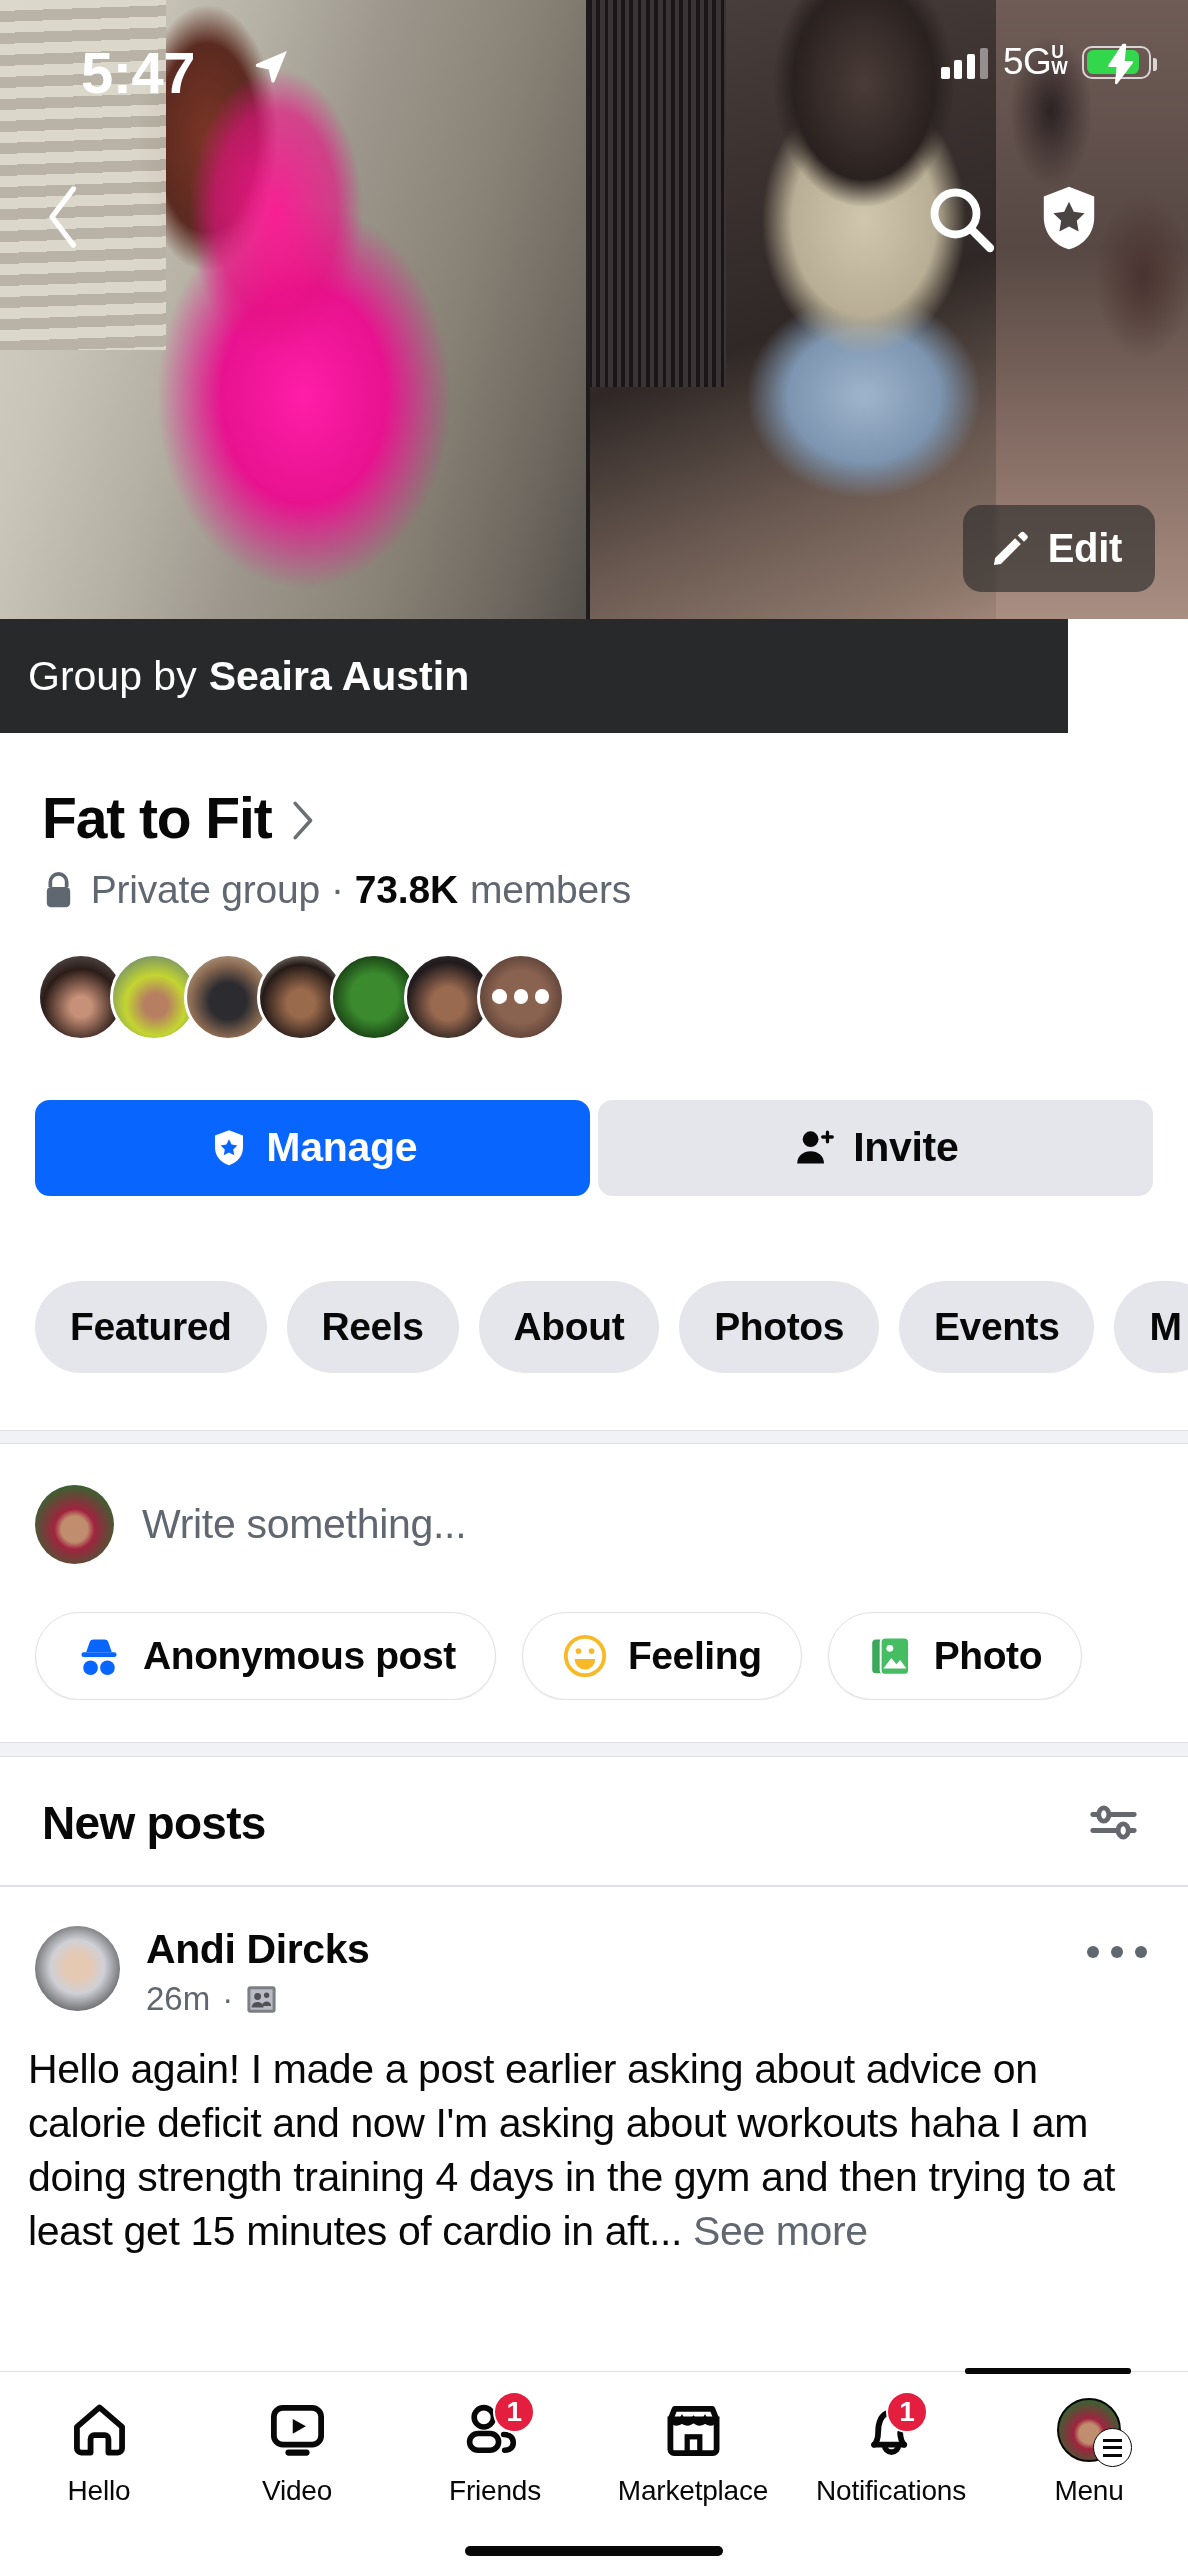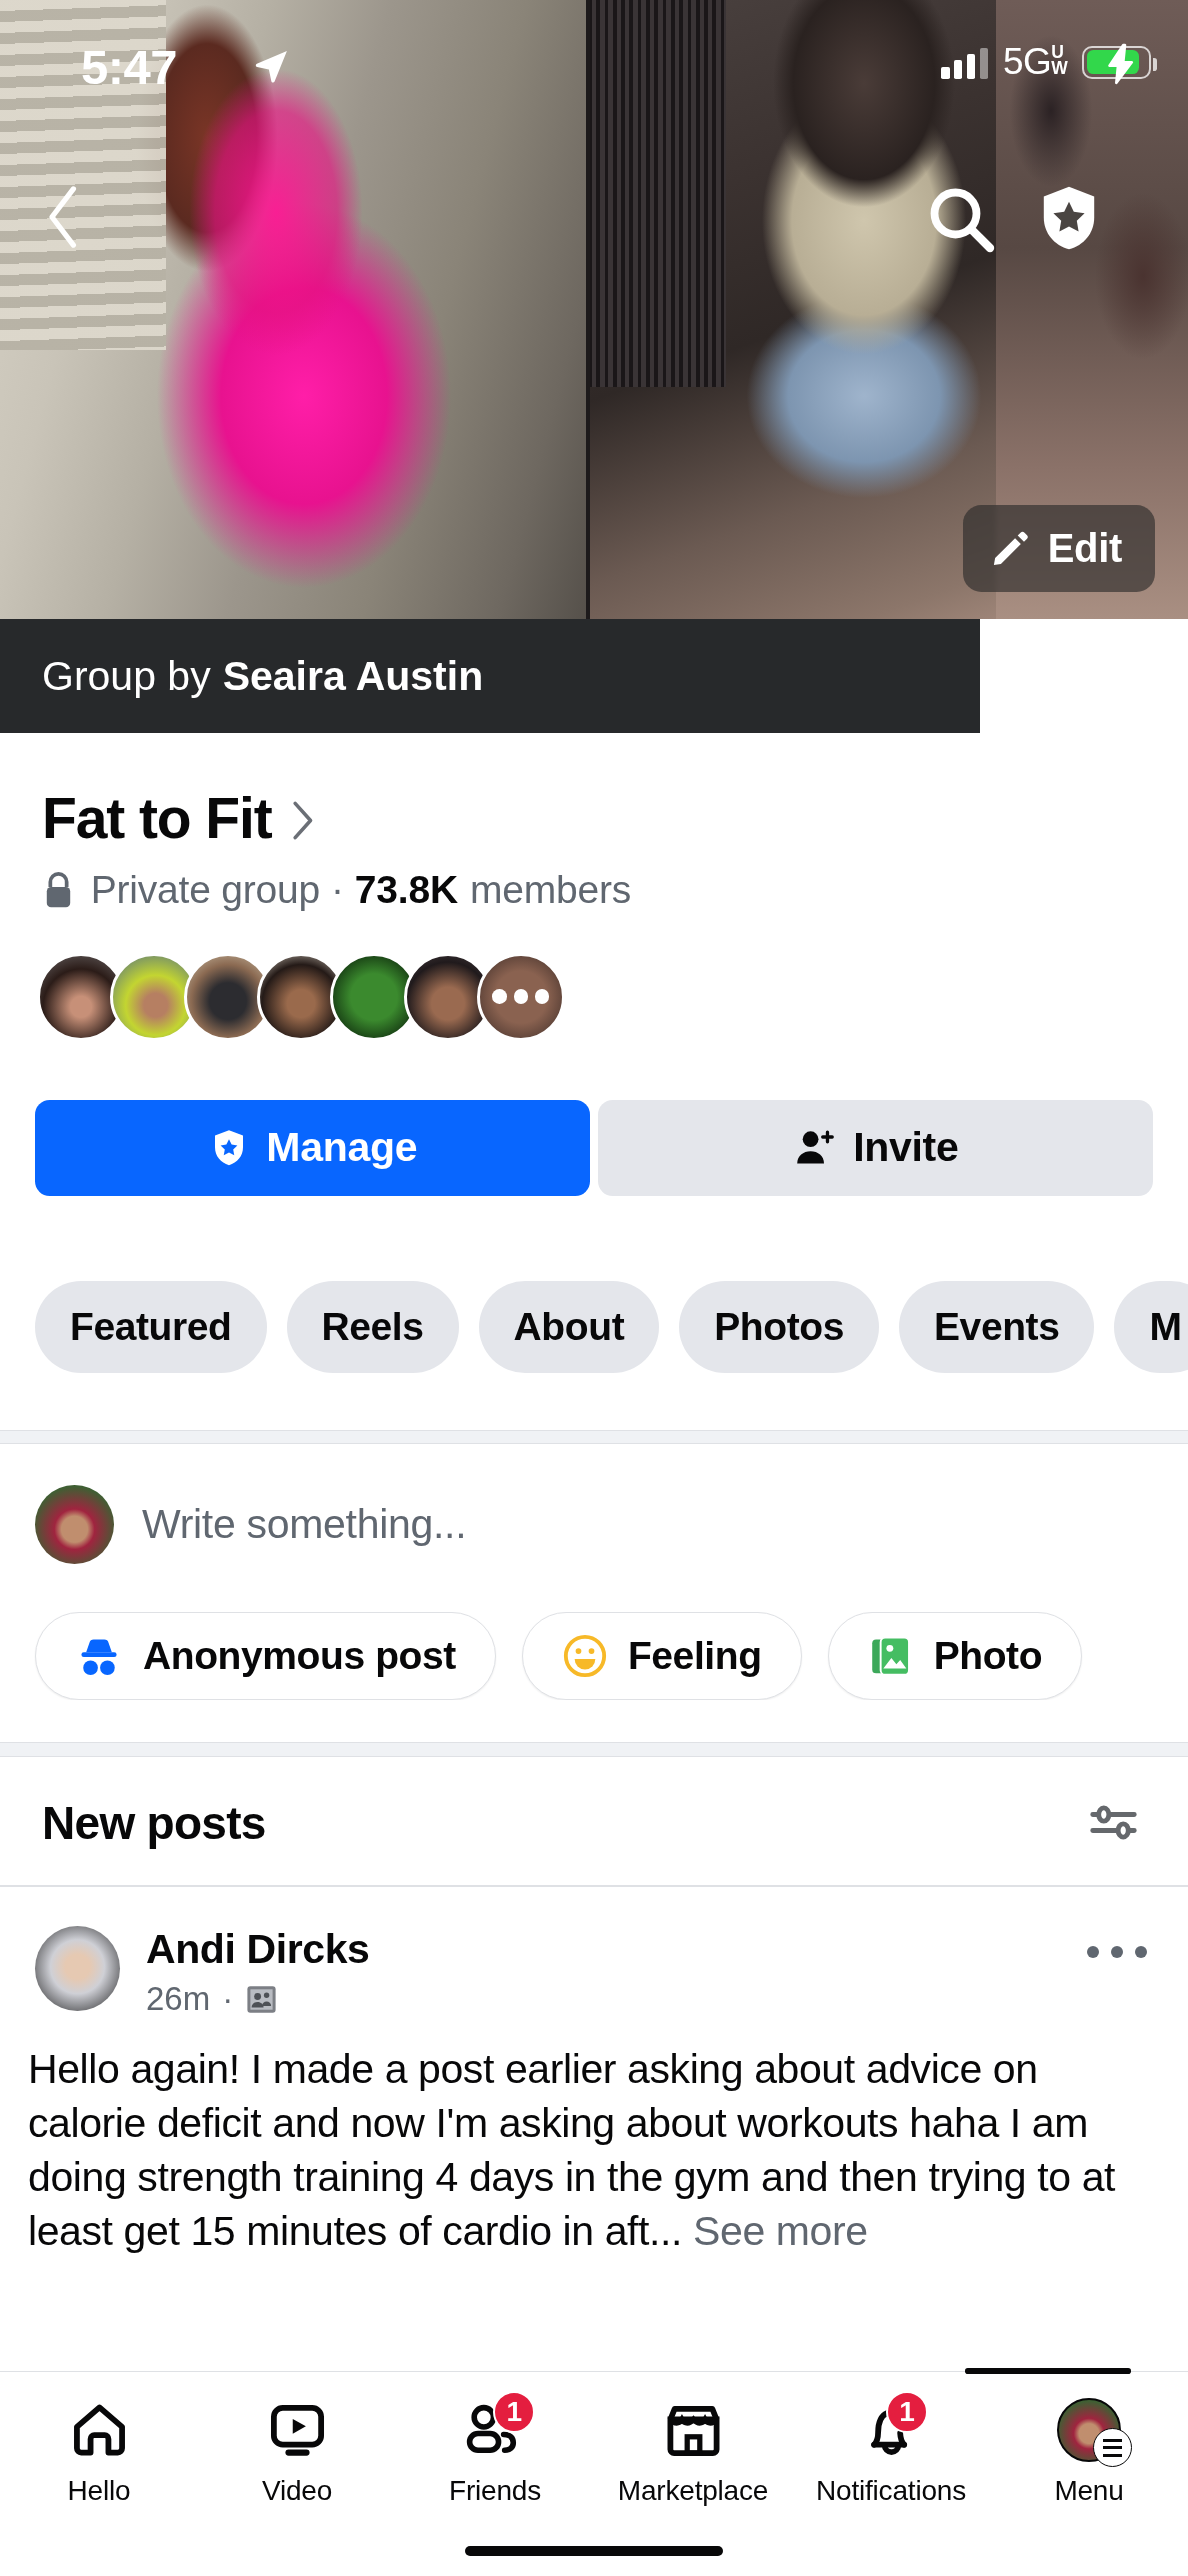--- a/index.html
+++ b/index.html
@@ -52,21 +52,21 @@
   }
   .cover-seam { position:absolute; top:0; left:586px; width:3.7px; height:619px; background:#1d1a1b; }
 
   
   .statusbar {
     position:absolute; top:0; left:0; width:1188px; height:111px;
     z-index:40; pointer-events:none;
   }
   .status-time {
     position:absolute; left:81px; top:39px;
-    color:#fff; font-size:49px; font-weight:700; letter-spacing:-0.5px;
+    color:#fff; font-size:58px; font-weight:700; letter-spacing:-0.5px;
   }
   .loc-arrow { position:absolute; left:253px; top:48px; width:37px; height:37px; }
   .status-right { position:absolute; right:37px; top:41px; display:flex; align-items:center; gap:14.7px; }
   .bars { display:flex; align-items:flex-end; gap:4.6px; height:33px; }
   .bars i { display:block; width:8.3px; background:#fff; border-radius:1.8px; }
   .bars i:nth-child(1){ height:12px; }
   .bars i:nth-child(2){ height:18.4px; }
   .bars i:nth-child(3){ height:25px; }
   .bars i:nth-child(4){ height:31px; opacity:.45; }
   .net { color:#fff; font-size:37px; font-weight:500; letter-spacing:-0.5px; display:flex; align-items:flex-start; }
@@ -83,22 +83,22 @@
   .edit-btn {
     position:absolute; right:33px; top:505px; z-index:30;
     height:87px; padding:0 33px 0 26px;
     background:rgba(40,40,40,.62); border-radius:18.4px;
     display:flex; align-items:center; gap:16.6px; backdrop-filter:blur(2.8px);
   }
   .edit-btn span { color:#fff; font-size:40px; font-weight:700; letter-spacing:-0.3px; }
 
   
   .groupby {
-    position:absolute; top:619px; left:0; width:980px; height:114px;
-    background:#27292b; display:flex; align-items:center; padding-left:42px;
+    position:absolute; top:619px; left:0; width:1068px; height:114px;
+    background:#27292b; display:flex; align-items:center; padding-left:28px;
   }
   .groupby .gb-pre { color:#fff; font-size:41px; font-weight:400; }
   .groupby .gb-name { color:#fff; font-size:41px; font-weight:700; margin-left:12px; }
 
   
   .info { position:absolute; top:733px; left:0; width:1188px; }
   .title-row { display:flex; align-items:center; padding:52px 0 0 42px; }
   .g-title { font-size:57px; font-weight:800; color:#080809; letter-spacing:-1.1px; }
   .chev-right { margin-left:18.4px; margin-top:5.5px; }
   .meta-row { display:flex; align-items:center; padding:16.6px 0 0 42px; }

